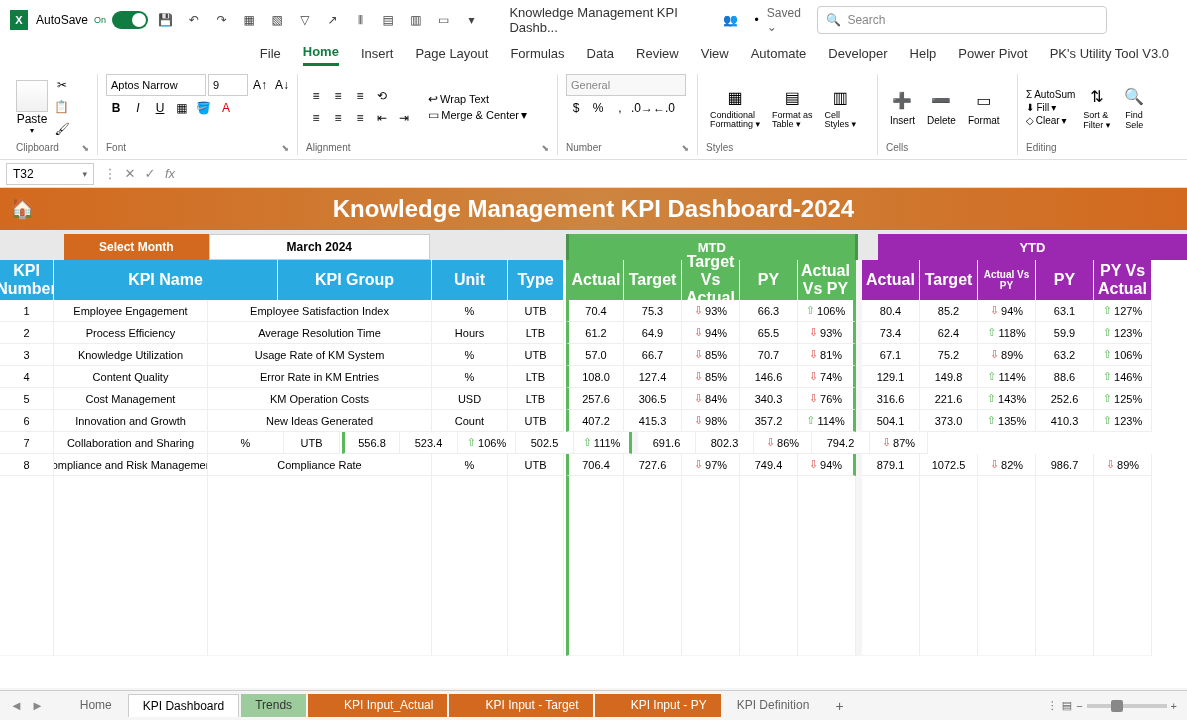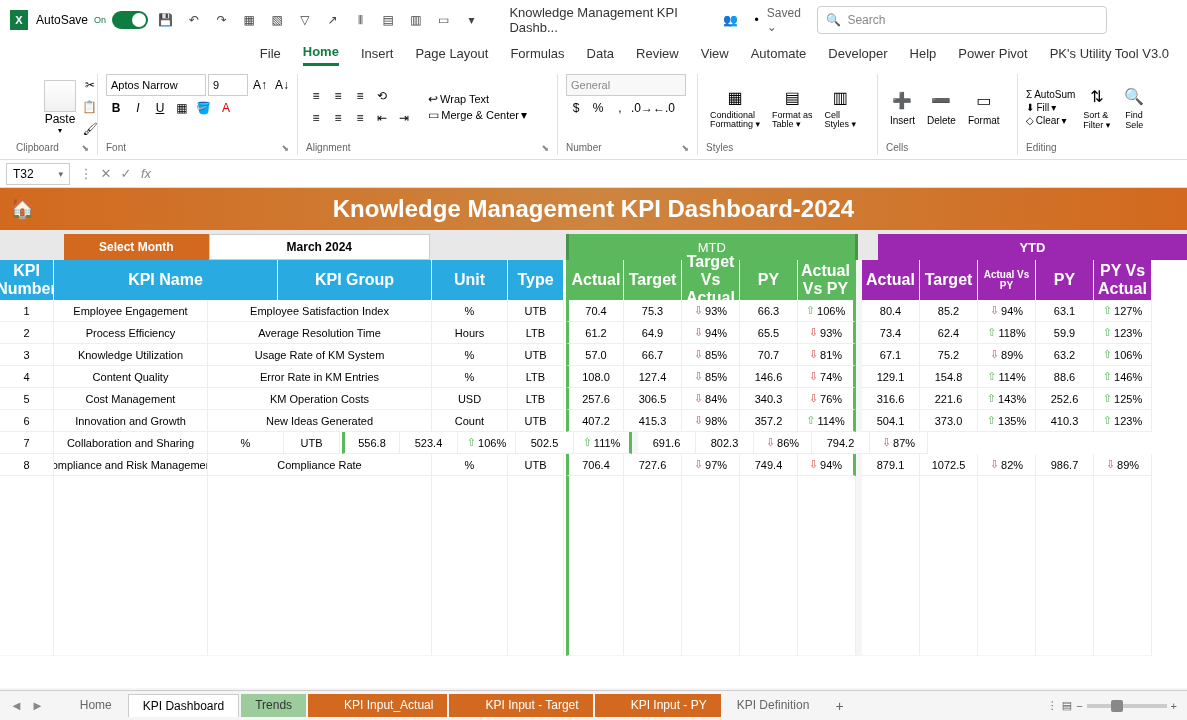--- a/index.html
+++ b/index.html
@@ -23,45 +23,45 @@
 
 
 .ribbon { height: 90px; background: #fff; border-bottom: 1px solid #ddd; display: flex; padding: 4px 8px; }
 .ribbon-group { border-right: 1px solid #e0e0e0; padding: 0 8px; display: flex; flex-direction: column; }
 .ribbon-group-content { flex: 1; display: flex; align-items: center; gap: 4px; }
 .ribbon-group-label { font-size: 10px; color: #666; text-align: center; padding: 2px 0; display: flex; justify-content: space-between; align-items: center; }
 .ribbon-expand { font-size: 9px; color: #888; }
 .rb-btn { display: flex; flex-direction: column; align-items: center; padding: 4px; cursor: pointer; font-size: 10px; gap: 2px; }
 .rb-btn-icon { width: 24px; height: 24px; display: flex; align-items: center; justify-content: center; font-size: 16px; }
 .rb-small { width: 20px; height: 20px; display: flex; align-items: center; justify-content: center; cursor: pointer; }
-.paste-btn { display: flex; flex-direction: column; align-items: center; cursor: pointer; margin-left: 28px; }
+.paste-btn { display: flex; flex-direction: column; align-items: center; cursor: pointer; }
 .paste-icon { width: 32px; height: 32px; border: 1px solid #ccc; background: linear-gradient(to bottom, #fff, #f0f0f0); }
 .font-select { width: 100px; height: 22px; border: 1px solid #ccc; font-size: 11px; padding: 0 4px; }
 .size-select { width: 40px; height: 22px; border: 1px solid #ccc; font-size: 11px; padding: 0 4px; }
 .number-select { width: 120px; height: 22px; border: 1px solid #ccc; font-size: 11px; padding: 0 4px; background: #f8f8f8; color: #888; }
 .vstack { display: flex; flex-direction: column; gap: 2px; }
 .hstack { display: flex; gap: 2px; align-items: center; }
 
 
 .formula-bar { height: 28px; background: #fff; border-bottom: 1px solid #ddd; display: flex; align-items: center; }
-.name-box { width: 64px; height: 22px; border: 1px solid #ccc; margin: 0 6px; padding: 0 6px; font-size: 12px; display: flex; align-items: center; justify-content: space-between; }
+.name-box { width: 88px; height: 22px; border: 1px solid #ccc; margin: 0 6px; padding: 0 6px; font-size: 12px; display: flex; align-items: center; justify-content: space-between; }
 .name-box-arrow { font-size: 9px; color: #666; }
 .fb-btn { width: 20px; height: 20px; display: flex; align-items: center; justify-content: center; color: #888; cursor: pointer; font-size: 13px; }
 .formula-input { flex: 1; height: 22px; border: none; padding: 0 6px; }
 
 
 .dashboard { background: #fff; height: 500px; overflow: auto; }
 .dash-title { height: 42px; background: linear-gradient(to right, #d2691e, #cd853f, #d2691e); color: white; font-size: 24px; font-weight: bold; display: flex; align-items: center; justify-content: center; position: relative; }
 .home-icon { position: absolute; left: 10px; width: 26px; height: 26px; color: white; font-size: 20px; }
 
 .section-row { height: 26px; display: flex; }
 .select-month { width: 145px; background: #d2691e; color: white; display: flex; align-items: center; justify-content: center; font-size: 12px; font-weight: 600; margin-left: 64px; }
 .month-val { width: 222px; background: #fff; border: 1px solid #ccc; display: flex; align-items: center; justify-content: center; font-size: 12px; font-weight: 600; }
 .gap1 { width: 135px; }
-.mtd-header { width: 293px; background: #5cb85c; color: white; display: flex; align-items: center; justify-content: center; font-weight: normal; font-size: 13px; margin-left: 1px; border-left: 3px solid #4a934a; border-right: 3px solid #4a934a; }
+.mtd-header { width: 293px; background: #5cb85c; color: white; display: flex; align-items: center; justify-content: center; font-weight: bold; font-size: 13px; margin-left: 1px; border-left: 3px solid #4a934a; border-right: 3px solid #4a934a; }
 .ytd-header { width: 310px; background: #9c27b0; color: white; display: flex; align-items: center; justify-content: center; font-weight: bold; font-size: 13px; margin-left: 20px; }
 
 .table-header-row { display: flex; height: 40px; }
 .th { background: #29abe2; color: white; font-size: 16px; font-weight: 600; display: flex; align-items: center; justify-content: center; text-align: center; border-right: 1px solid #fff; padding: 2px; }
 .th.green { background: #5cb85c; }
 .th.purple { background: #9c27b0; }
 .th-kpinum { width: 54px; }
 .th-group { width: 154px; }
 .th-name { width: 224px; }
 .th-unit { width: 76px; }
@@ -419,21 +419,21 @@
         <div class="td td-unit">%</div>
         <div class="td td-type">LTB</div>
         <div style="width:2px;"></div>
         <div class="td td-mtd mtd-border">108.0</div>
         <div class="td td-mtd">127.4</div>
         <div class="td td-mtd"><span class="arrow-down">⇩</span>85%</div>
         <div class="td td-mtd">146.6</div>
         <div class="td td-mtd mtd-border-r"><span class="arrow-down">⇩</span>74%</div>
         <div style="width:6px;background:#f5f5f5;"></div>
         <div class="td td-mtd">129.1</div>
-        <div class="td td-mtd">154.8</div>
+        <div class="td td-mtd">149.8</div>
         <div class="td td-mtd"><span class="arrow-up">⇧</span>114%</div>
         <div class="td td-mtd">88.6</div>
         <div class="td td-mtd"><span class="arrow-up">⇧</span>146%</div>
       </div>
       <div class="data-row">
         <div class="td td-kpinum">5</div>
         <div class="td td-group">Cost Management</div>
         <div class="td td-name">KM Operation Costs</div>
         <div class="td td-unit">USD</div>
         <div class="td td-type">LTB</div>

